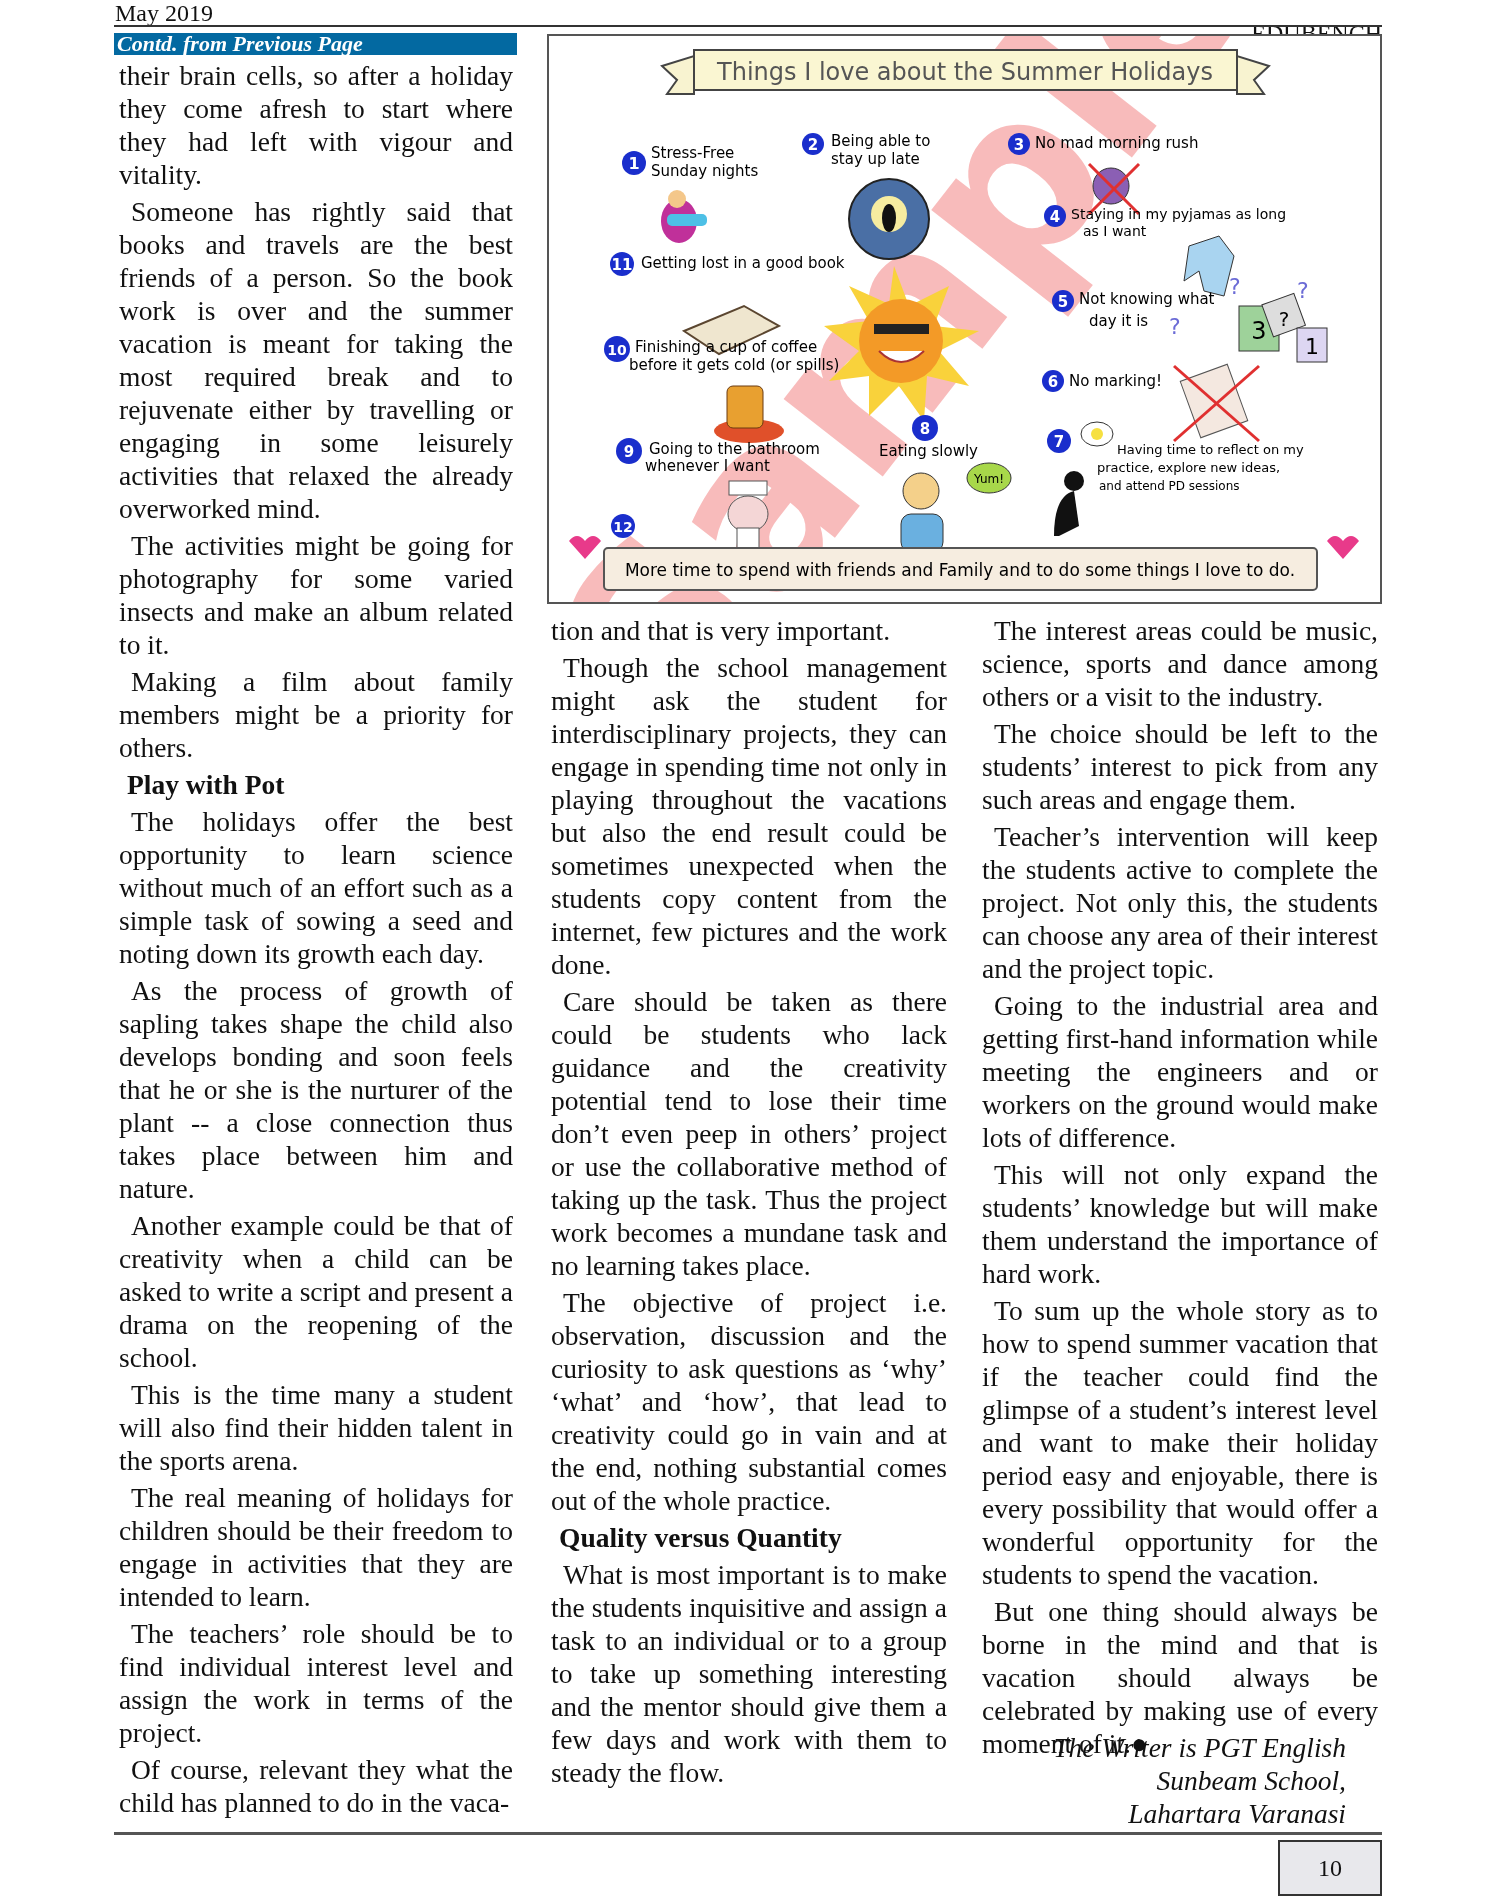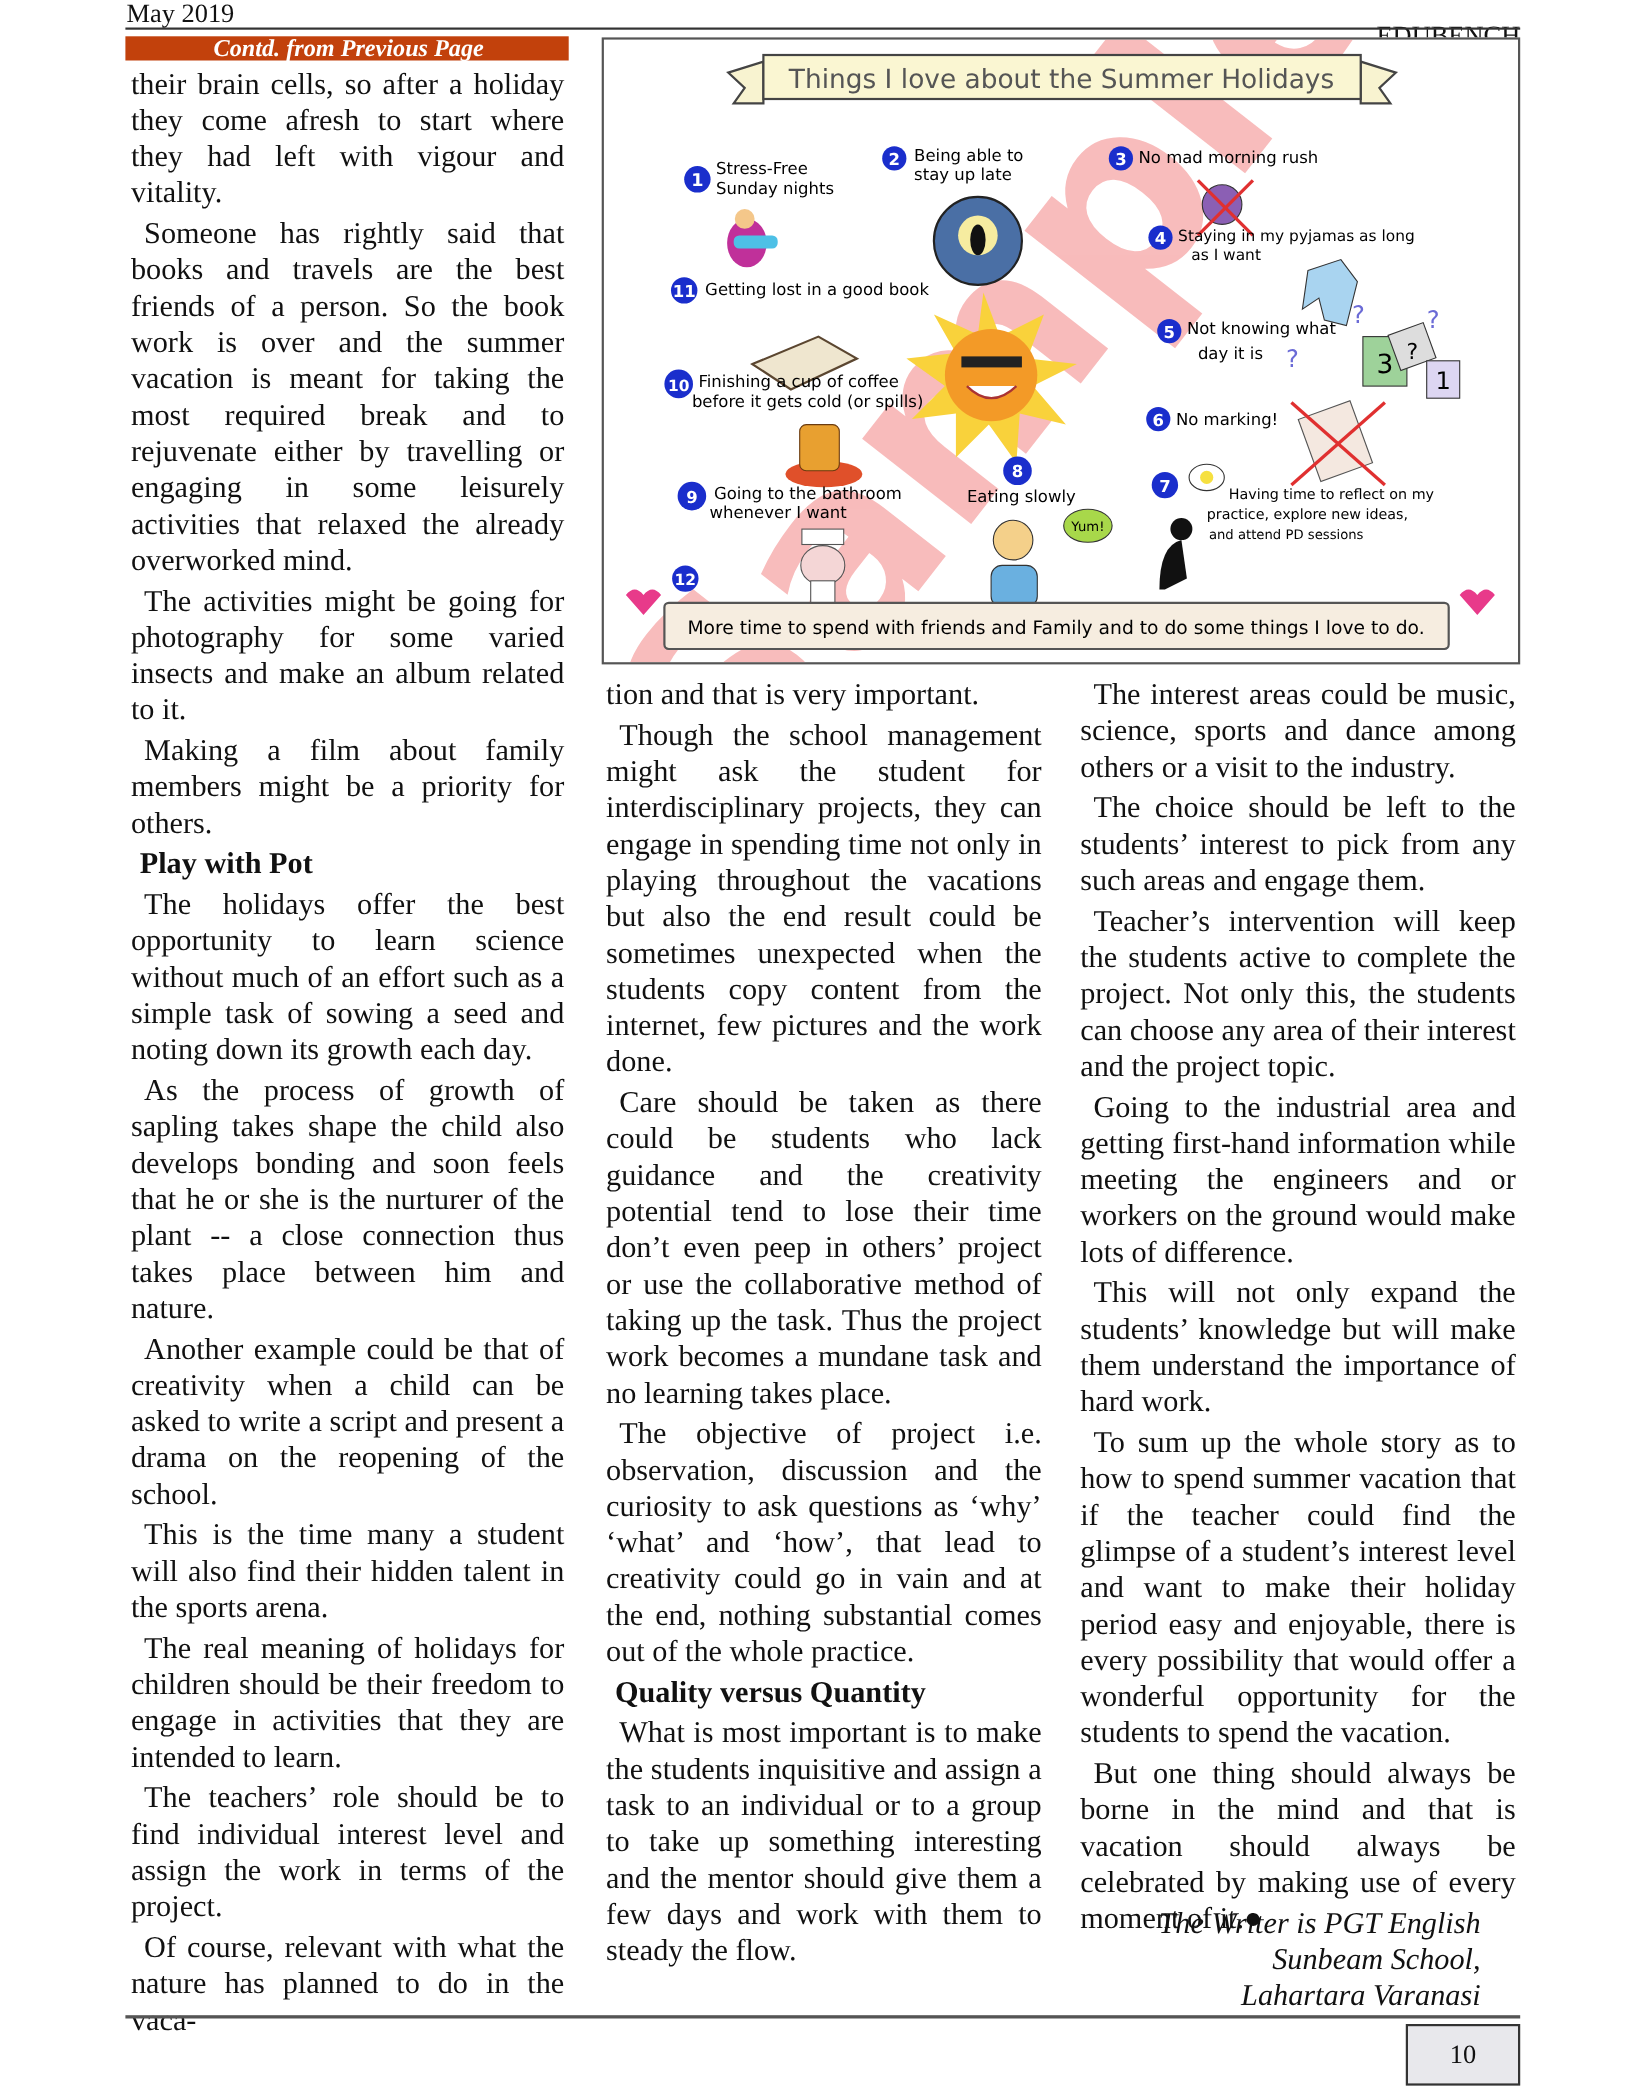--- a/index.html
+++ b/index.html
@@ -1,22 +1,22 @@
 <!DOCTYPE html>
 <html><head>
 <meta charset="utf-8">
 <style>
   html, body { margin: 0; padding: 0; background: #ffffff; }
   body { width: 1500px; height: 1900px; position: relative; overflow: hidden; color: #111; }
   .serif { font-family: "Liberation Serif", "DejaVu Serif", serif; }
   .header-left { position: absolute; left: 115px; top: 0px; font-size: 24px; line-height: 26px; }
   .header-right { position: absolute; right: 118px; top: 0px; font-size: 24px; line-height: 26px; margin-top: 20px; }
   .header-rule { position: absolute; left: 114px; top: 25px; width: 1268px; height: 2px; background: #333; }
-  .contd { position: absolute; left: 114px; top: 33px; width: 403px; height: 22px; background: #c2410c; color: #fff;
-           font-style: italic; font-weight: bold; font-size: 22px; line-height: 22px; padding-left: 3px; box-sizing: border-box; text-align: center; }
+  .contd { position: absolute; left: 114px; top: 33px; width: 403px; height: 22px; background: #0369a1; color: #fff;
+           font-style: italic; font-weight: bold; font-size: 22px; line-height: 22px; padding-left: 3px; box-sizing: border-box; }
   .col { position: absolute; font-size: 27.5px; line-height: 33px; text-align: justify; }
   .col p { margin: 4px; text-indent: 12px; }
   .col p.noindent { text-indent: 0; }
   .col h3 { margin: 0; font-size: 27.5px; line-height: 33px; font-weight: bold; text-indent: 12px; text-align: left; }
   .col1 { left: 115px; top: 55px; width: 402px; }
   .col2 { left: 547px; top: 610px; width: 404px; }
   .col3 { left: 978px; top: 610px; width: 404px; }
   .byline { text-align: right; font-style: italic; }
   .figure { position: absolute; left: 547px; top: 34px; width: 835px; height: 570px; border: 2px solid #555; box-sizing: border-box; background: #fff; overflow: hidden; }
   .figure svg { position: absolute; left: 0; top: 0; }
@@ -39,21 +39,21 @@
     <p>Someone has rightly said that books and travels are the best friends of a person. So the book work is over and the summer vacation is meant for taking the most required break and to rejuvenate either by travelling or engaging in some leisurely activities that relaxed the already overworked mind.</p>
     <p>The activities might be going for photography for some varied insects and make an album related to it.</p>
     <p>Making a film about family members might be a priority for others.</p>
     <h3>Play with Pot</h3>
     <p>The holidays offer the best opportunity to learn science without much of an effort such as a simple task of sowing a seed and noting down its growth each day.</p>
     <p>As the process of growth of sapling takes shape the child also develops bonding and soon feels that he or she is the nurturer of the plant -- a close connection thus takes place between him and nature.</p>
     <p>Another example could be that of creativity when a child can be asked to write a script and present a drama on the reopening of the school.</p>
     <p>This is the time many a student will also find their hidden talent in the sports arena.</p>
     <p>The real meaning of holidays for children should be their freedom to engage in activities that they are intended to learn.</p>
     <p>The teachers’ role should be to find individual interest level and assign the work in terms of the project.</p>
-    <p>Of course, relevant with what the nature has planned to do in the vaca-</p>
+    <p>Of course, relevant they what the child has planned to do in the vaca-</p>
   </div>
 
 <div class="figure">
   <svg width="831" height="566" viewBox="0 0 831 566">
 
     <g opacity="0.45">
       <text x="420" y="330" text-anchor="middle" transform="rotate(-52 420 330)" fill="#f06a6a" font-family="DejaVu Sans, sans-serif" font-weight="bold" font-size="230">Sample</text>
     </g>
 
     <g>

